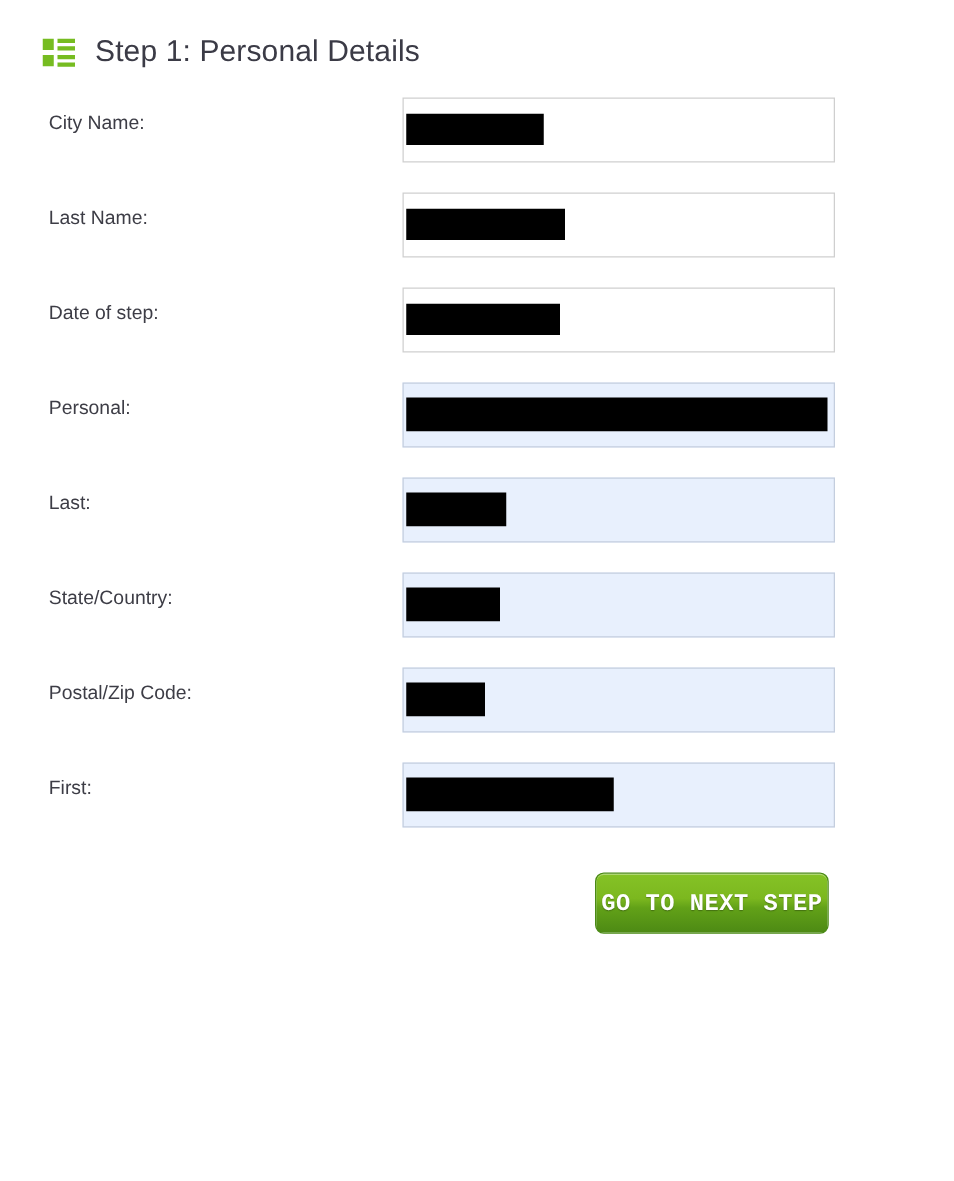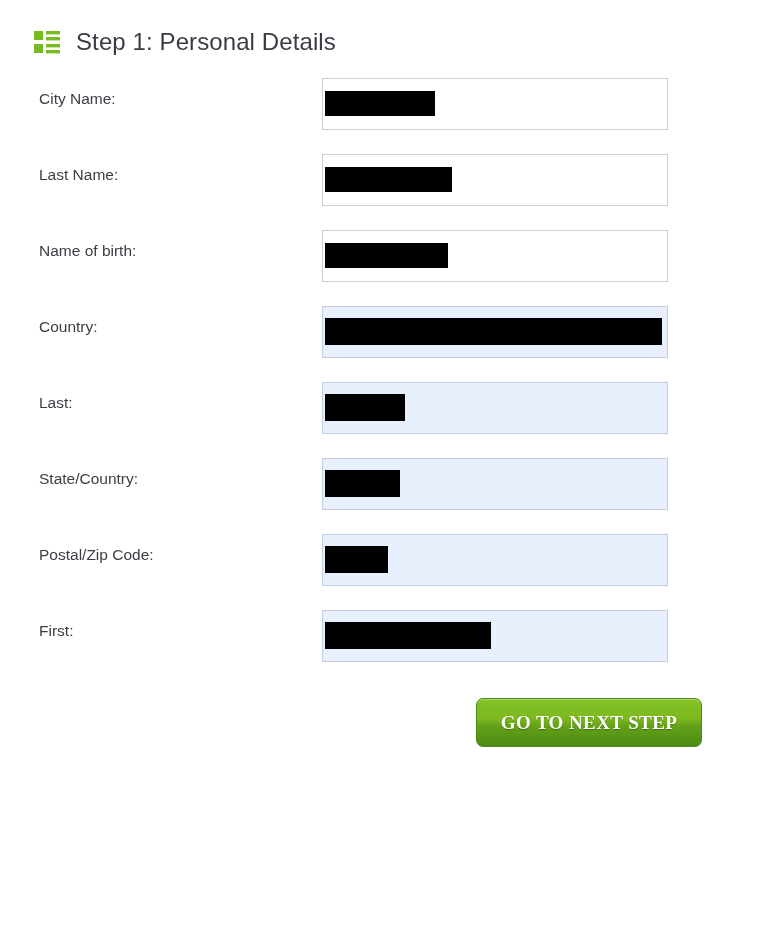--- a/index.html
+++ b/index.html
@@ -94,28 +94,28 @@
 
   
   .button-row {
     position: relative;
     height: 70px;
   }
   .next-step-button {
     position: absolute;
     left: 468px;
     top: 12px;
-    width: 226px;
+    width: 187px;
     height: 49px;
     box-sizing: border-box;
     border: 1px solid #4a8a15;
     border-radius: 7px;
     background: linear-gradient(to bottom, #85c226 0%, #7cb81f 42%, #62a118 58%, #4d8a14 100%);
     color: #ffffff;
-    font-family: Liberation Serif, serif;
+    font-family: Liberation Mono, monospace;
     font-size: 19px;
     font-weight: bold;
     letter-spacing: 0.4px;
     text-transform: uppercase;
     text-shadow: 0 1px 1px rgba(0,0,0,0.3);
     cursor: pointer;
     box-shadow: inset 0 1px 0 rgba(255,255,255,0.35);
     padding: 0;
   }
 </style>
@@ -144,27 +144,27 @@
           <span class="redaction" style="width: 110px;"></span>
         </div>
       </div>
       <div class="form-row">
         <label class="field-label">Last Name:</label>
         <div class="field-input">
           <span class="redaction" style="width: 127px;"></span>
         </div>
       </div>
       <div class="form-row">
-        <label class="field-label">Name of birth:</label>
+        <label class="field-label">Date of step:</label>
         <div class="field-input">
           <span class="redaction" style="width: 123px;"></span>
         </div>
       </div>
       <div class="form-row">
-        <label class="field-label">Country:</label>
+        <label class="field-label">Personal:</label>
         <div class="field-input autofilled">
           <span class="redaction tall" style="width: 337px;"></span>
         </div>
       </div>
       <div class="form-row">
         <label class="field-label">Last:</label>
         <div class="field-input autofilled">
           <span class="redaction tall" style="width: 80px;"></span>
         </div>
       </div>

